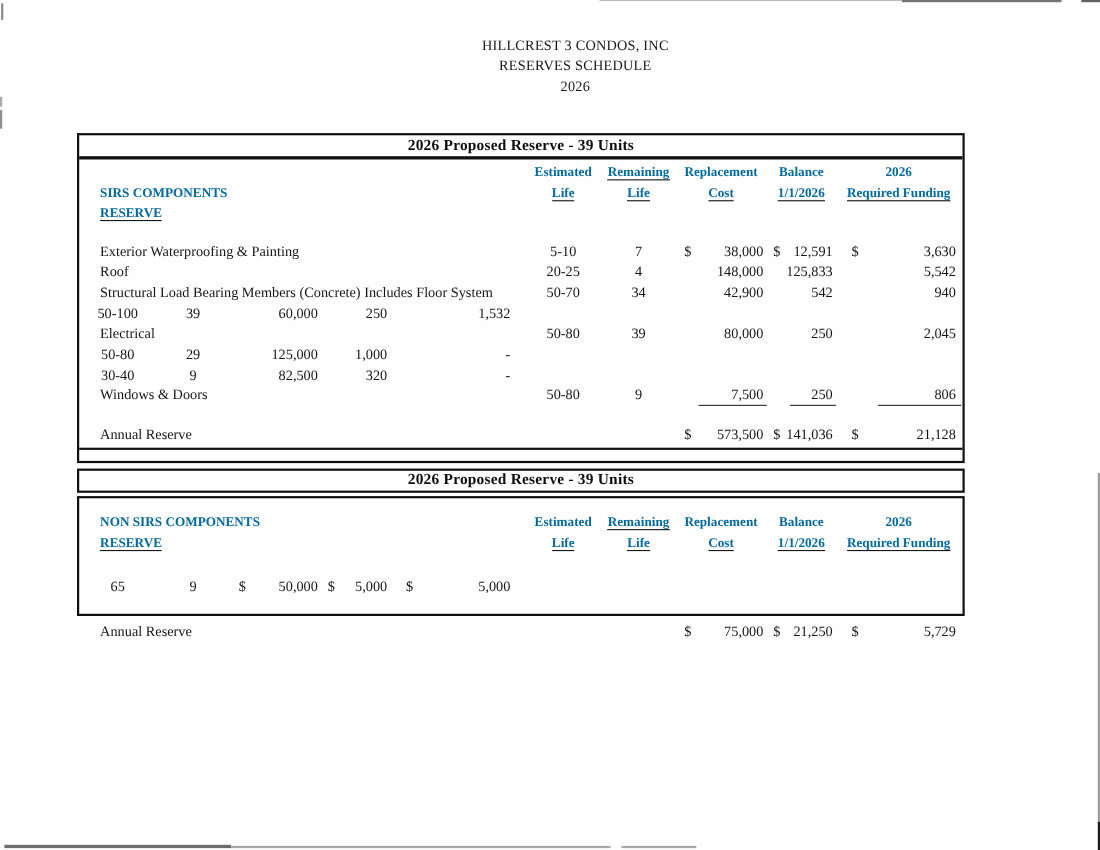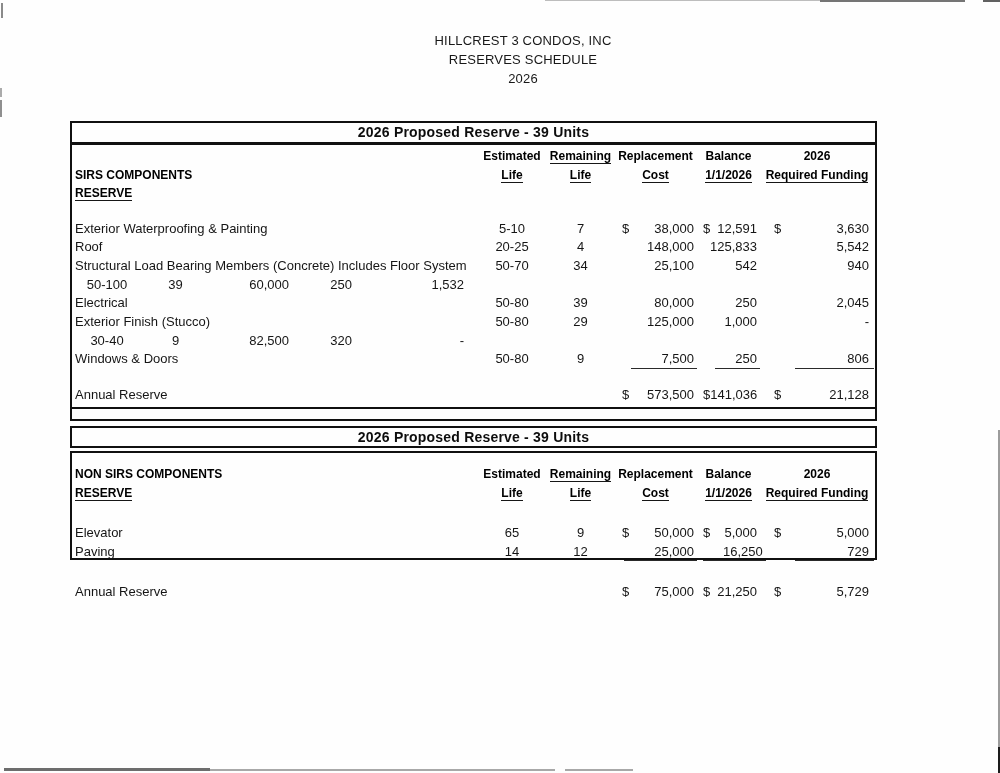--- a/index.html
+++ b/index.html
@@ -1,18 +1,18 @@
 <!DOCTYPE html>
 <html><head>
 <meta charset="utf-8">
 <style>
   html,body{margin:0;padding:0;background:#ffffff;}
   .page{
     position:relative;width:1000px;height:773px;background:#fefefe;overflow:hidden;
-    font-family:Liberation Sans, sans-serif;color:#151515;
+    font-family:Liberation Serif, serif;color:#151515;
   }
   
   .doc-title{
     position:absolute;left:323px;top:31px;width:400px;text-align:center;
     font-size:13px;line-height:19px;color:#181818;letter-spacing:0.2px;
   }
   
   .tbl{
     position:absolute;left:70px;width:807px;border:2px solid #101010;
     box-sizing:border-box;background:#fefefe;
@@ -23,23 +23,23 @@
     border:2px solid #101010;box-sizing:border-box;text-align:center;
     font-weight:700;font-size:14px;line-height:18px;color:#0d0d0d;letter-spacing:0.2px;
   }
   .tbl2{top:451px;height:109px;}
   .banner{
     height:19px;line-height:19px;border-bottom:3px solid #101010;
     text-align:center;font-weight:700;font-size:14px;color:#0d0d0d;letter-spacing:0.2px;
   }
   
   .trow{display:flex;height:18.7px;line-height:18.7px;font-size:13px;}
-  .hrow{display:flex;height:18.5px;line-height:18.5px;font-size:12px;font-weight:700;color:#000000;}
+  .hrow{display:flex;height:18.5px;line-height:18.5px;font-size:12px;font-weight:700;color:#0369a1;}
   .c{box-sizing:border-box;white-space:nowrap;}
-  .c.lbl{width:405px;padding-left:3px;text-align:left;overflow:hidden;}
+  .c.lbl{width:405px;padding-left:19px;text-align:left;overflow:hidden;}
   .c.est{width:70px;text-align:center;}
   .c.rem{width:67px;text-align:center;}
   .c.cost{width:83px;}
   .c.bal{width:63px;}
   .c.fund{width:114px;}
   .c.center{text-align:center;}
   .money{display:flex;}
   .money .sign{flex:0 0 auto;}
   .money .val{margin-left:auto;}
   .cost .sign{padding-left:8px;}
@@ -138,21 +138,21 @@
           <span class="sign"></span>
           <span class="val">5,542</span>
         </div>
     </div>
     <div class="trow">
       <div class="c lbl">Structural Load Bearing Members (Concrete) Includes Floor System</div>
       <div class="c est">50-70</div>
       <div class="c rem">34</div>
       <div class="c cost money">
           <span class="sign"></span>
-          <span class="val">25,100</span>
+          <span class="val">42,900</span>
         </div>
       <div class="c bal money">
           <span class="sign"></span>
           <span class="val">542</span>
         </div>
       <div class="c fund money">
           <span class="sign"></span>
           <span class="val">940</span>
         </div>
     </div>
@@ -183,21 +183,20 @@
       <div class="c bal money">
           <span class="sign"></span>
           <span class="val">250</span>
         </div>
       <div class="c fund money">
           <span class="sign"></span>
           <span class="val">2,045</span>
         </div>
     </div>
     <div class="trow">
-      <div class="c lbl">Exterior Finish (Stucco)</div>
       <div class="c est">50-80</div>
       <div class="c rem">29</div>
       <div class="c cost money">
           <span class="sign"></span>
           <span class="val">125,000</span>
         </div>
       <div class="c bal money">
           <span class="sign"></span>
           <span class="val">1,000</span>
         </div>
@@ -280,51 +279,33 @@
       <div class="c est"><span class="u">Life</span></div>
       <div class="c rem"><span class="u">Life</span></div>
       <div class="c cost center"><span class="u">Cost</span></div>
       <div class="c bal center"><span class="u">1/1/2026</span></div>
       <div class="c fund center"><span class="u">Required Funding</span></div>
     </div>
 
     <div style="height:22px" class="sp"></div>
 
     <div class="trow">
-      <div class="c lbl">Elevator</div>
       <div class="c est">65</div>
       <div class="c rem">9</div>
       <div class="c cost money">
           <span class="sign">$</span>
           <span class="val">50,000</span>
         </div>
       <div class="c bal money">
           <span class="sign">$</span>
           <span class="val">5,000</span>
         </div>
       <div class="c fund money">
           <span class="sign">$</span>
           <span class="val">5,000</span>
-        </div>
-    </div>
-    <div class="trow sum">
-      <div class="c lbl">Paving</div>
-      <div class="c est">14</div>
-      <div class="c rem">12</div>
-      <div class="c cost money">
-          <span class="sign"></span>
-          <span class="val">25,000</span>
-        </div>
-      <div class="c bal money">
-          <span class="sign"></span>
-          <span class="val">16,250</span>
-        </div>
-      <div class="c fund money">
-          <span class="sign"></span>
-          <span class="val">729</span>
         </div>
     </div>
 
     <div style="height:22px" class="sp"></div>
 
     <div class="trow">
       <div class="c lbl">Annual Reserve</div>
       <div class="c est"></div>
       <div class="c rem"></div>
       <div class="c cost money">

